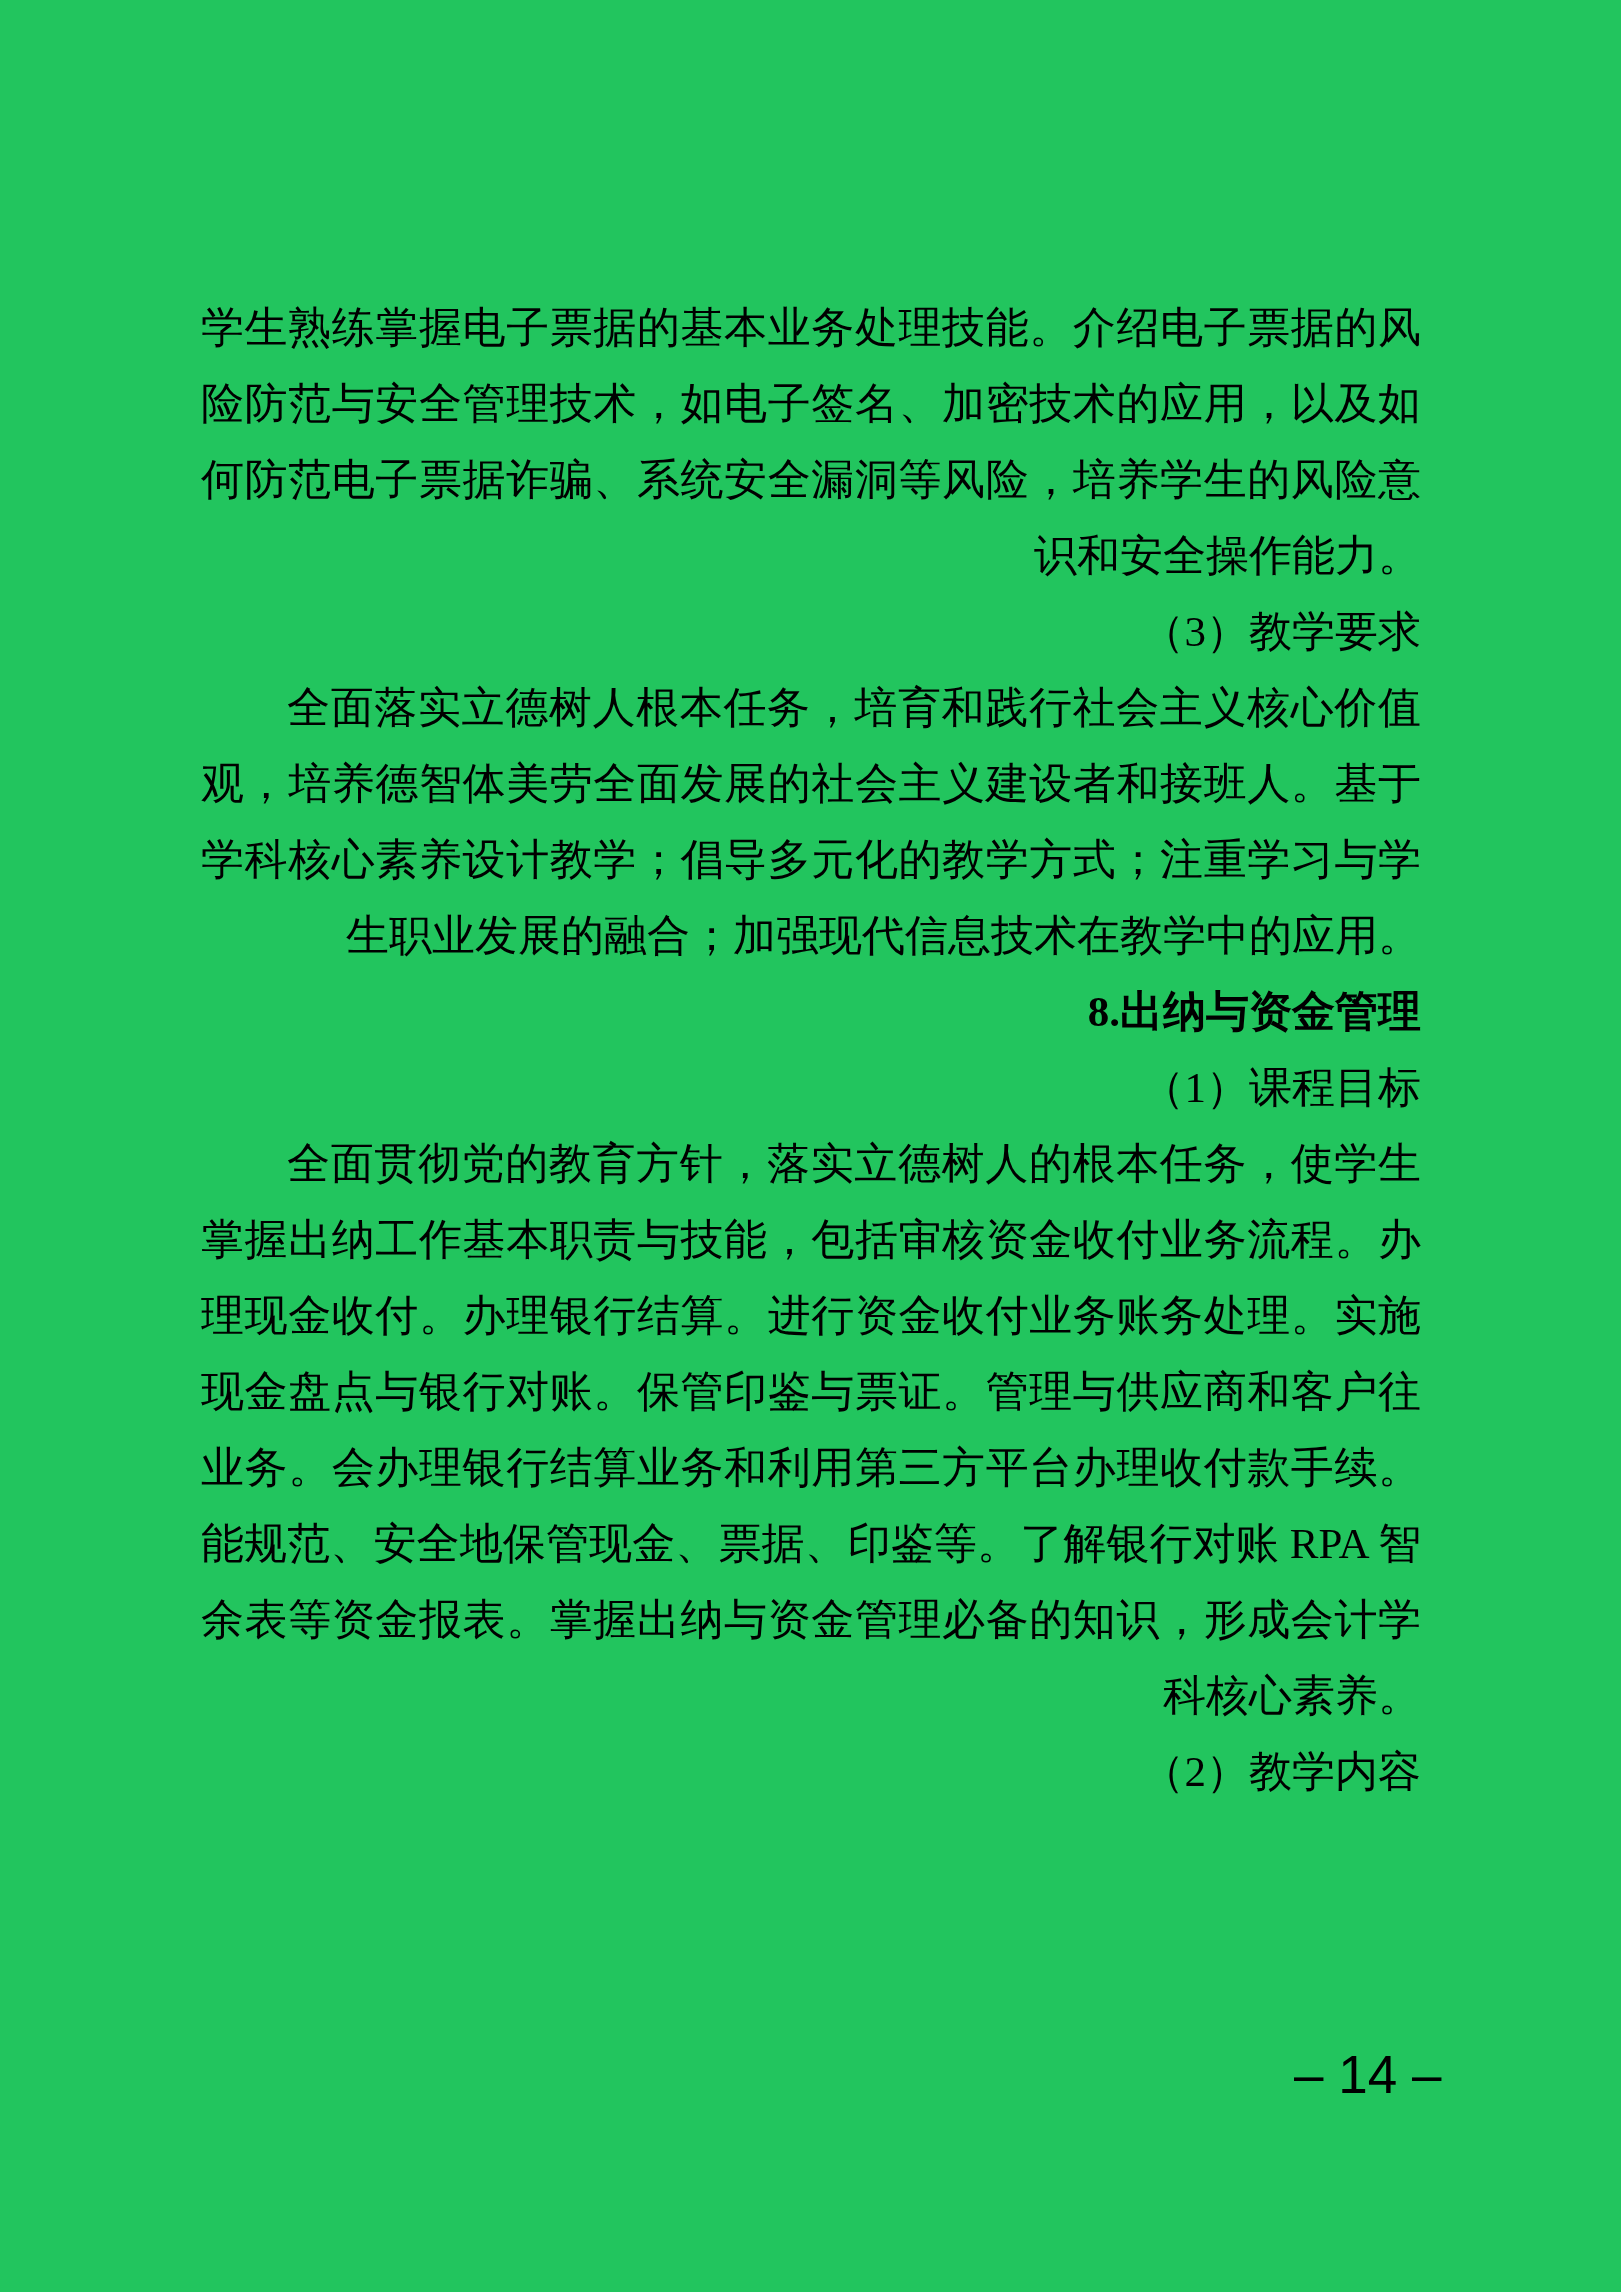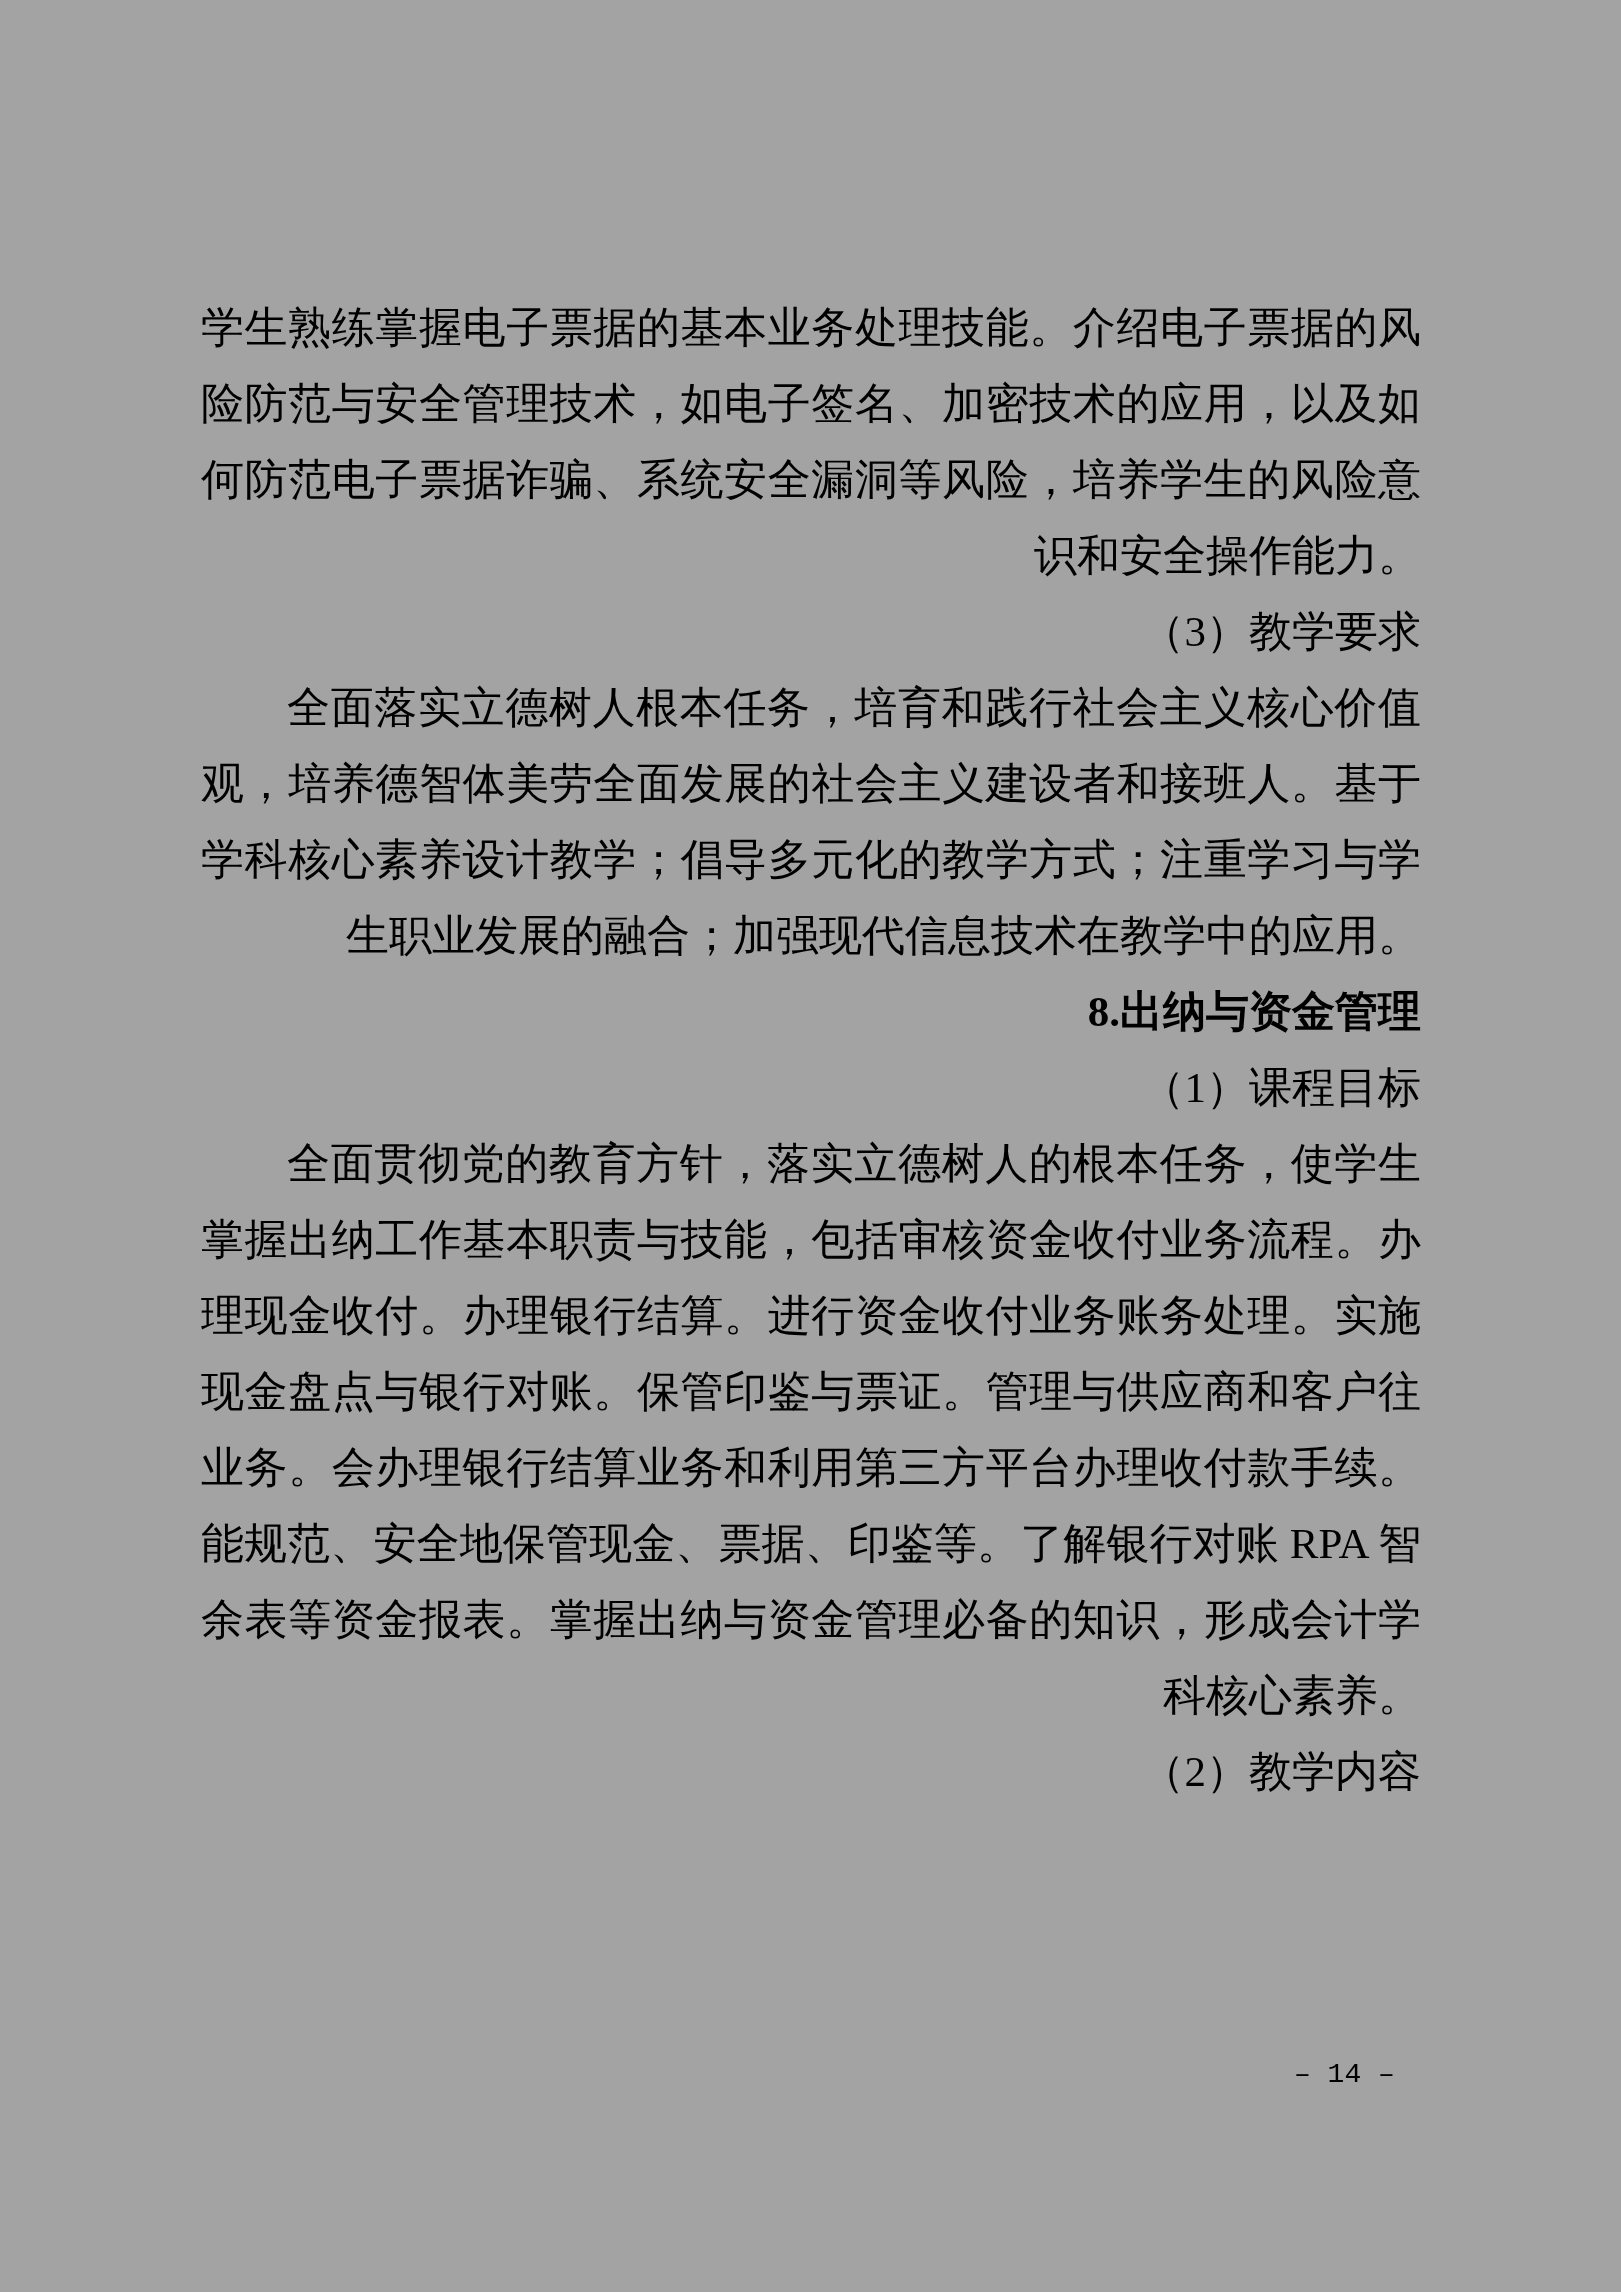--- a/index.html
+++ b/index.html
@@ -4,21 +4,21 @@
 <style>
   html, body {
     margin: 0;
     padding: 0;
     background: #ffffff;
   }
   .page {
     position: relative;
     width: 1621px;
     height: 2293px;
-    background: #a3a3a3;
+    background: #22c55e;
     overflow: hidden;
     font-family: "Liberation Serif", "DejaVu Serif", serif;
     color: #000000;
   }
   .text-block {
     position: absolute;
     left: 201px;
     top: 290px;
     width: 1220px;
   }
@@ -53,22 +53,22 @@
   .line.section-heading {
     padding-left: 104px;
     font-weight: bold;
   }
   .footer {
     position: absolute;
     left: 1294px;
     top: 2052px;
     height: 45px;
     line-height: 45px;
-    font-size: 28px;
-    font-family: Liberation Mono, monospace;
+    font-size: 53px;
+    font-family: Liberation Sans, sans-serif;
     color: #000000;
     white-space: pre;
   }
 </style>
 </head>
 <body>
 
 <div class="page">
 
   <div class="text-block">

